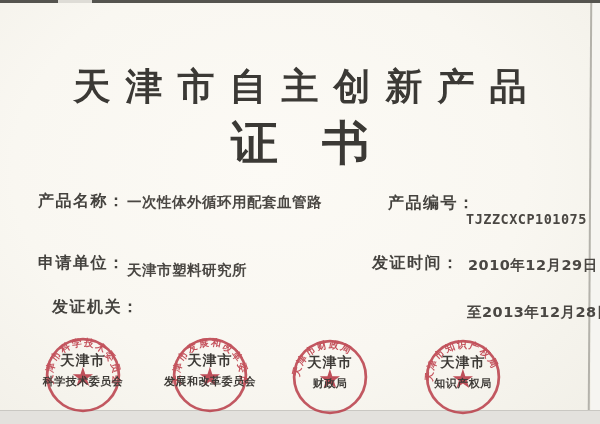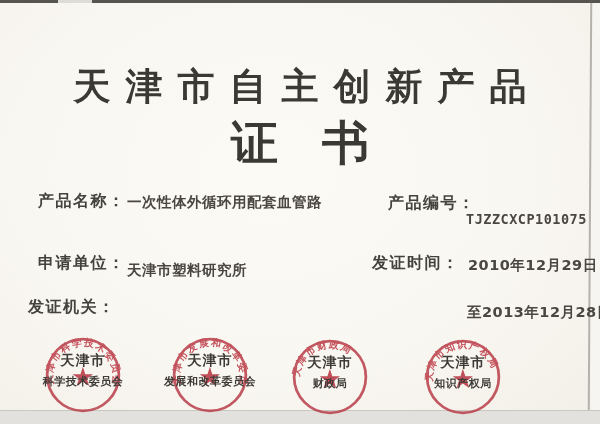--- a/index.html
+++ b/index.html
@@ -65,21 +65,21 @@
 
   <div class="label" style="left:372px;top:193px;margin-left:16px;">产品编号：</div>
   <div class="value code" style="left:466px;top:187px;margin-top:24px;">TJZZCXCP101075</div>
 
   <div class="label" style="left:38px;top:253px;">申请单位：</div>
   <div class="value" style="left:127px;top:245px;margin-top:16px;">天津市塑料研究所</div>
 
   <div class="label" style="left:372px;top:253px;">发证时间：</div>
   <div class="value" style="left:468px;top:256px;">2010年12月29日</div>
 
-  <div class="label" style="left:28px;top:297px;font-family:Liberation Mono, monospace;">发证机关：</div>
+  <div class="label" style="left:52px;top:297px;font-family:Liberation Mono, monospace;">发证机关：</div>
 
   <div class="value" style="left:467px;top:303px;">至2013年12月28日</div>
 
   <div class="seal" style="left:44px;top:336px;">
     <svg viewBox="0 0 100 100">
       <circle cx="50" cy="50" r="46" fill="none" stroke="rgba(184,60,72,0.85)" stroke-width="3.5"></circle>
       <path id="arc0" d="M 13,64 A 39,39 0 1 1 87,64" fill="none"></path>
       <text class="arc"><textPath href="#arc0" startOffset="2">天津市科学技术委员会</textPath></text>
       <text x="50" y="64" text-anchor="middle" font-size="34" fill="rgba(184,60,72,0.9)">★</text>
     </svg>

